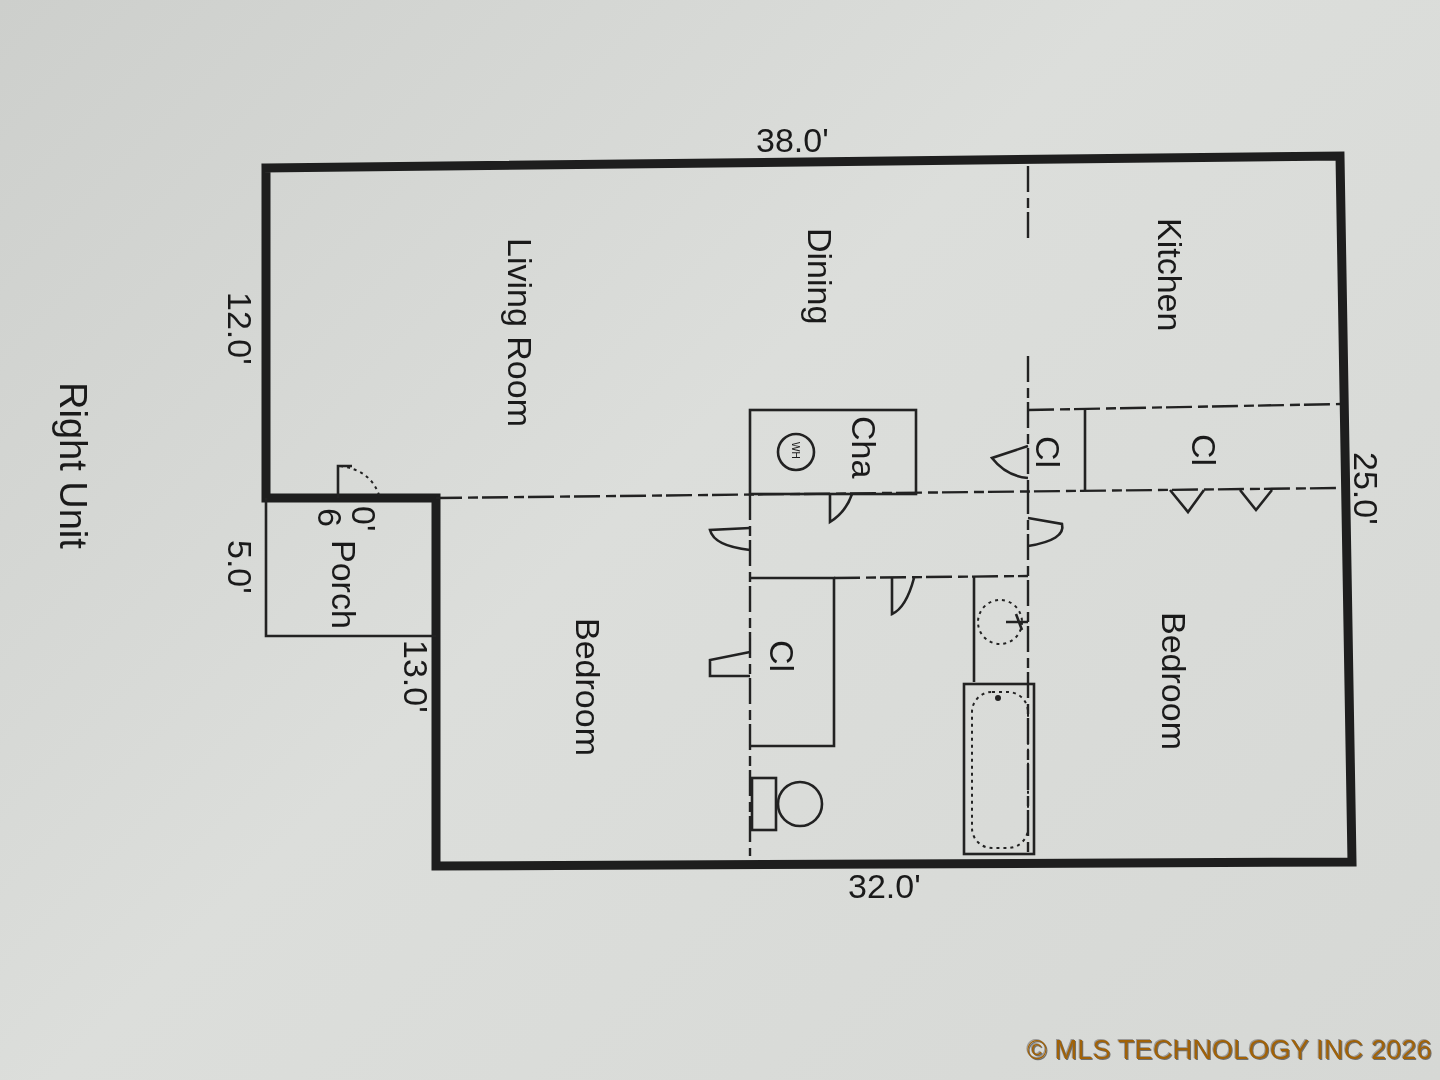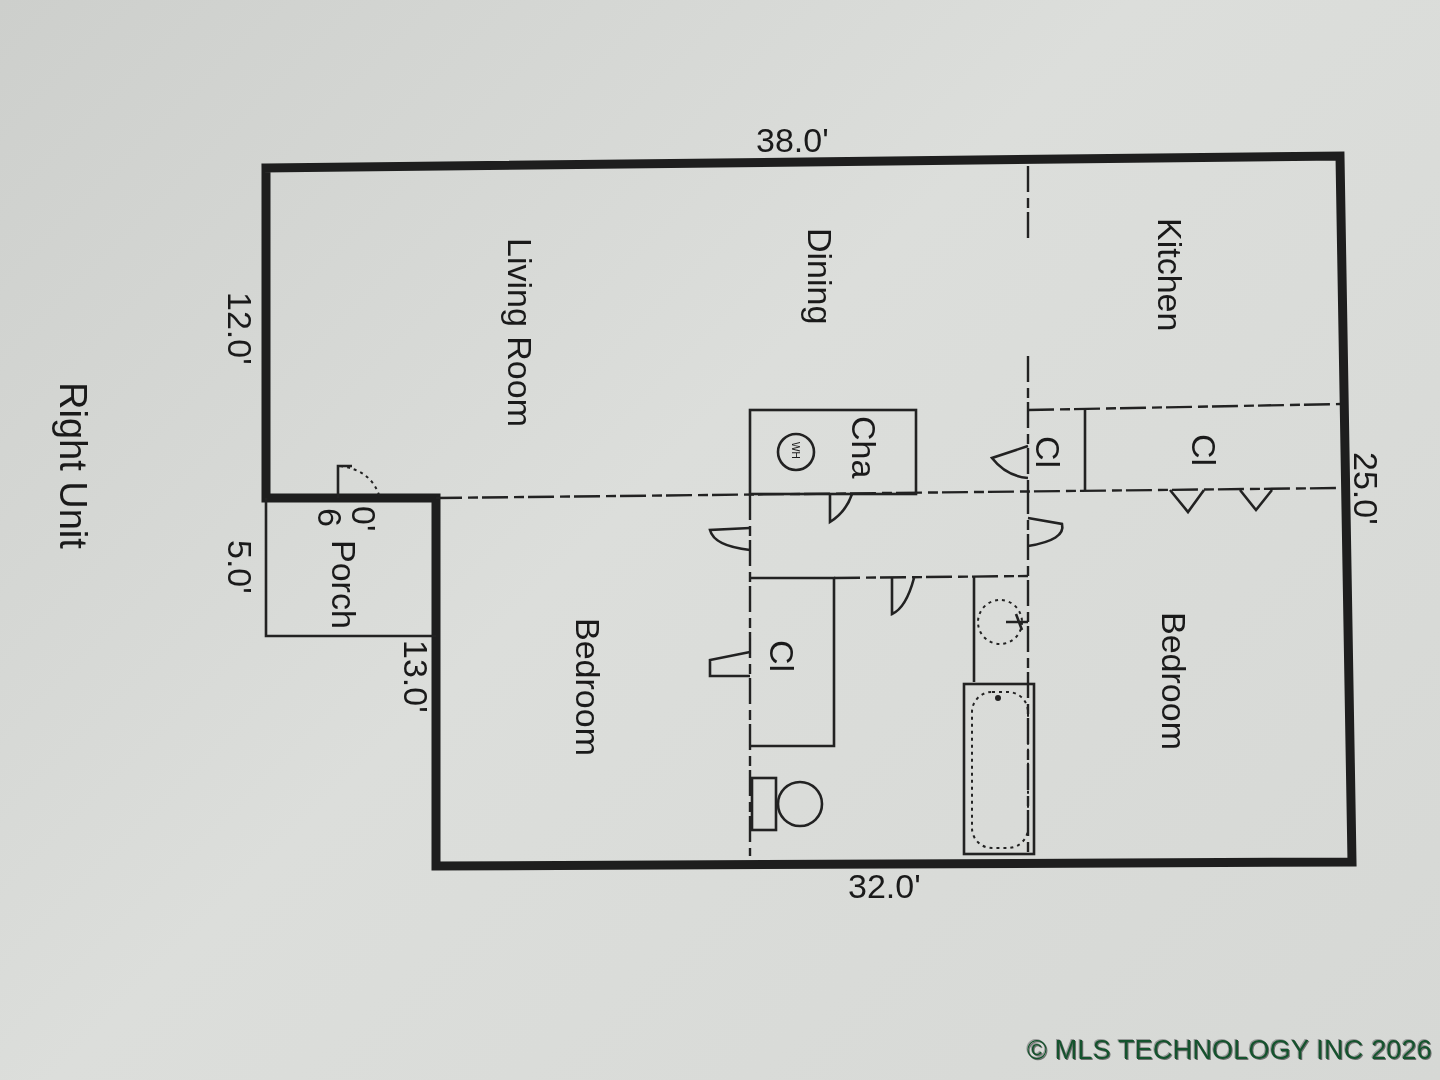--- a/index.html
+++ b/index.html
@@ -13,21 +13,21 @@
   .thin { stroke: #222; stroke-width: 2.6; fill: none; }
   .dash { stroke: #222; stroke-width: 2.4; fill: none; stroke-dasharray: 26 6 10 4; }
   .dotted { stroke: #222; stroke-width: 2; fill: none; stroke-dasharray: 3 4; }
   .lbl { font-family: "Liberation Sans", sans-serif; fill: #1a1a1a; }
   .room { font-size: 34px; }
   .dim { font-size: 34px; }
   .title { font-size: 38px; }
   .watermark {
     position: absolute; right: 8px; bottom: 14px;
     font-family: "Liberation Sans", sans-serif; font-size: 27px;
-    color: #14532d; letter-spacing: 0.2px;
+    color: #a16207; letter-spacing: 0.2px;
     text-shadow: 1px 1px 0 #707070, -1px -1px 0 #9a9a9a;
   }
 </style>
 </head>
 <body>
 
 <svg id="plan" viewBox="0 0 1440 1080" xmlns="http://www.w3.org/2000/svg">
 
   <g>
     <polyline class="wall" points="266,168 1340,156 1352,862 436,866 436,498 266,498 266,168"></polyline>

